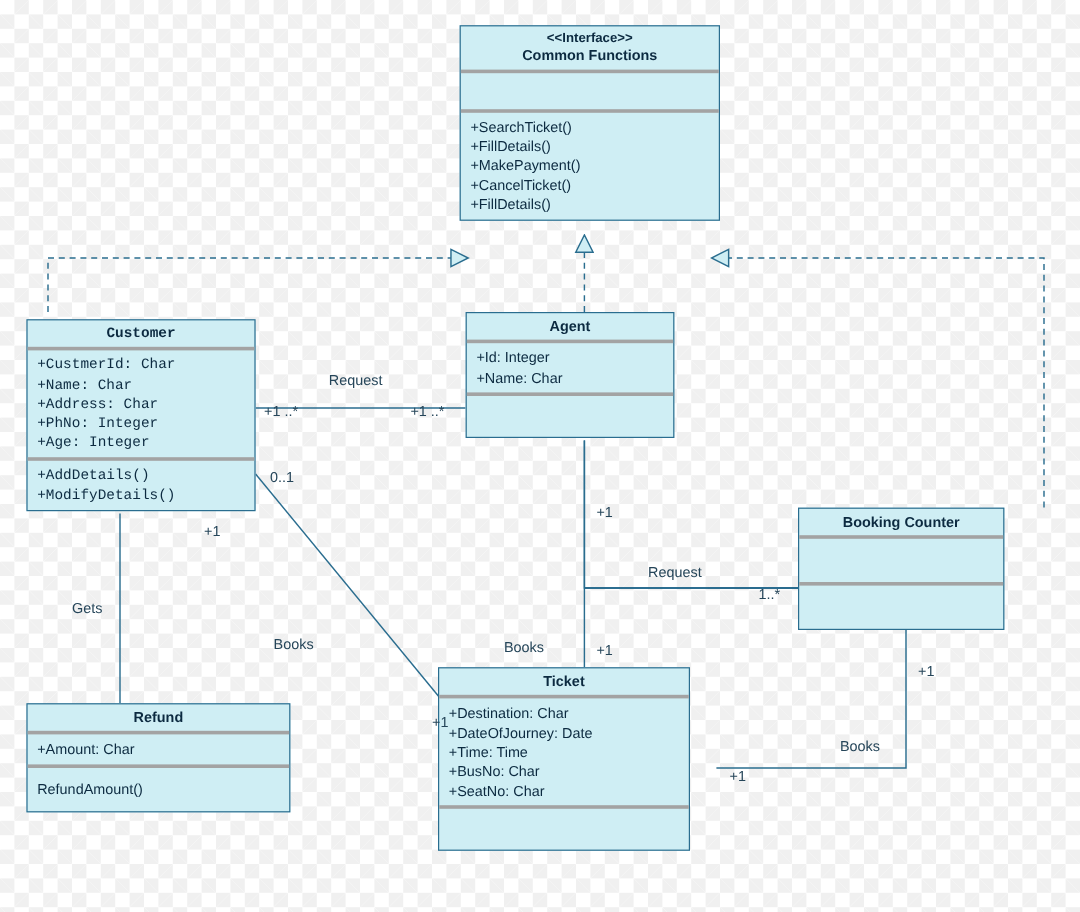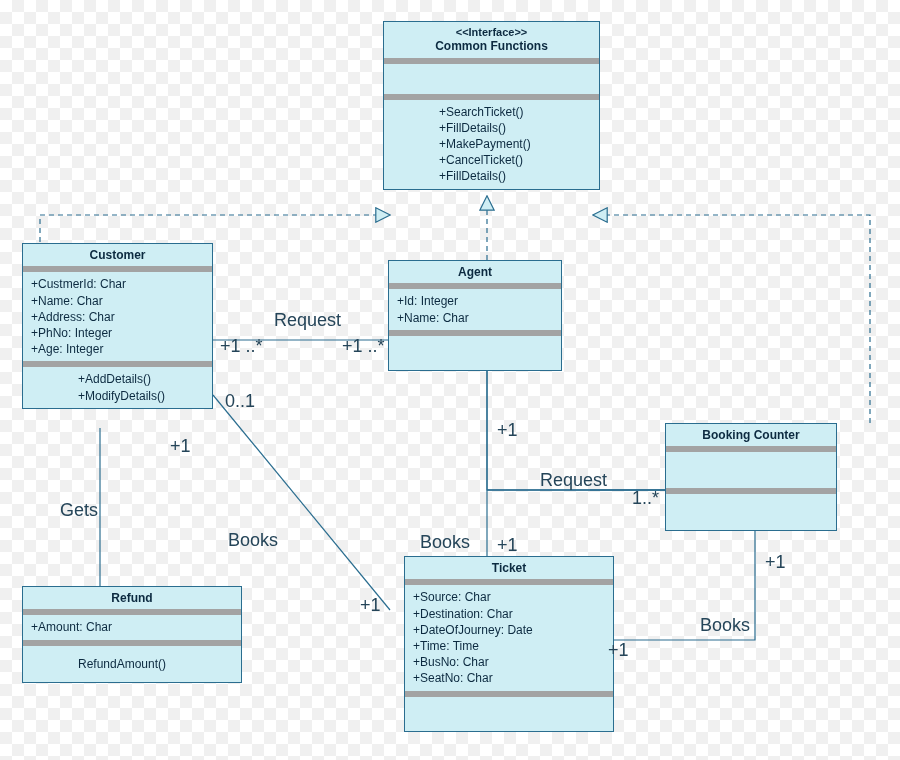--- a/index.html
+++ b/index.html
@@ -32,36 +32,36 @@
     height: 760px;
     pointer-events: none;
   }
   .class-box {
     position: absolute;
     background: #cfeef4;
     border: 1px solid #2a6d8f;
     box-sizing: border-box;
   }
   .section {
-    border-bottom: 6px solid #a3a3a3;
+    border-bottom: 3px solid #a3a3a3;
     padding: 4px 8px;
     min-height: 14px;
   }
-  .section:last-child { border-bottom: none; margin-left: 47px; }
+  .section:last-child { border-bottom: none; }
   .title {
     text-align: center;
     font-weight: 700;
     line-height: 1.2;
     padding: 4px 6px;
   }
   .stereotype { font-weight: 700; font-size: 11px; }
   .row { line-height: 1.35; white-space: nowrap; }
   .lbl {
     position: absolute;
-    font-size: 18px;
+    font-size: 12px;
     color: #254559;
     white-space: nowrap;
   }
 </style>
 </head>
 <body>
 
 <div class="canvas">
 
   <svg class="connectors">
@@ -106,21 +106,21 @@
     <div class="section" style="min-height:22px;"></div>
     <div class="section">
       <div class="row">+SearchTicket()</div>
       <div class="row">+FillDetails()</div>
       <div class="row">+MakePayment()</div>
       <div class="row">+CancelTicket()</div>
       <div class="row">+FillDetails()</div>
     </div>
   </div>
 
-  <div class="class-box" style="left:22px; top:243px; width:191px;">
+  <div class="class-box" style="left:22px; top:266px; width:191px;font-family:Liberation Mono, monospace;">
     <div class="section title">Customer</div>
     <div class="section">
       <div class="row">+CustmerId: Char</div>
       <div class="row">+Name: Char</div>
       <div class="row">+Address: Char</div>
       <div class="row">+PhNo: Integer</div>
       <div class="row">+Age: Integer</div>
     </div>
     <div class="section">
       <div class="row">+AddDetails()</div>
@@ -136,24 +136,23 @@
     </div>
     <div class="section" style="min-height:26px;"></div>
   </div>
 
   <div class="class-box" style="left:665px; top:423px; width:172px;">
     <div class="section title">Booking Counter</div>
     <div class="section" style="min-height:28px;"></div>
     <div class="section" style="min-height:28px;"></div>
   </div>
 
-  <div class="class-box" style="left:404px; top:556px; width:210px;">
+  <div class="class-box" style="left:365px; top:556px; width:210px;">
     <div class="section title">Ticket</div>
     <div class="section">
-      <div class="row">+Source: Char</div>
       <div class="row">+Destination: Char</div>
       <div class="row">+DateOfJourney: Date</div>
       <div class="row">+Time: Time</div>
       <div class="row">+BusNo: Char</div>
       <div class="row">+SeatNo: Char</div>
     </div>
     <div class="section" style="min-height:26px;"></div>
   </div>
 
   <div class="class-box" style="left:22px; top:586px; width:220px;">

